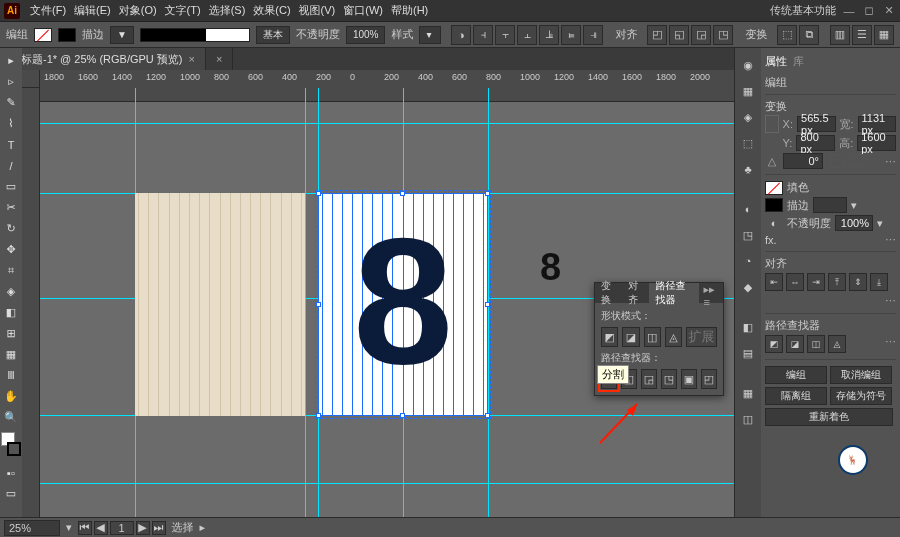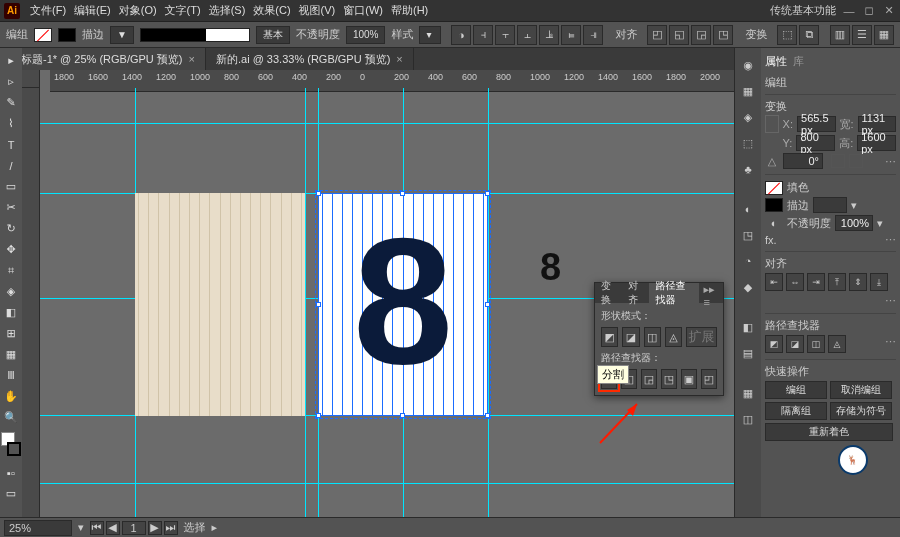--- a/index.html
+++ b/index.html
@@ -13,21 +13,21 @@
   .ctrlbar{height:26px;background:#535353;border-bottom:1px solid #2a2a2a;display:flex;align-items:center;padding:0 6px;gap:6px}
   .ctrlbar .sel{background:#3a3a3a;border:1px solid #2a2a2a;height:18px;padding:0 6px;display:flex;align-items:center;color:#ddd;font-size:10px}
   .stroke-prev{width:110px;height:14px;background:linear-gradient(to right,#000 0%,#000 60%,#fff 60%);border:1px solid #222}
   .ctrlbar .icons{display:flex;gap:2px;margin-left:4px}
   .ctrlbar .icons .ic{width:20px;height:20px;border:1px solid #2a2a2a;background:#444;display:flex;align-items:center;justify-content:center;color:#ccc}
   .tabbar{height:22px;background:#3a3a3a;display:flex;align-items:center}
   .doc-tab{height:22px;padding:0 10px;display:flex;align-items:center;gap:6px;color:#ddd;border-right:1px solid #2a2a2a}
   .doc-tab.active{background:#454545}
   .doc-tab .x{color:#aaa}
   .workspace{position:absolute;top:70px;left:22px;right:166px;bottom:20px;background:#6b6b6b}
-  .ruler-h{position:absolute;top:0;left:28px;right:0;height:22px;background:#4a4a4a;border-bottom:1px solid #2a2a2a;overflow:hidden}
+  .ruler-h{position:absolute;top:0;left:18px;right:0;height:32px;background:#4a4a4a;border-bottom:1px solid #2a2a2a;overflow:hidden}
   .ruler-h .tick{position:absolute;top:2px;color:#ccc;font-size:9px}
   .ruler-v{position:absolute;top:18px;left:0;width:18px;bottom:0;background:#4a4a4a;border-right:1px solid #2a2a2a}
   .ruler-corner{position:absolute;top:0;left:0;width:18px;height:18px;background:#4a4a4a;border-right:1px solid #2a2a2a;border-bottom:1px solid #2a2a2a}
   .canvas-area{position:absolute;top:18px;left:18px;right:0;bottom:0;overflow:hidden}
   .guide-v{position:absolute;top:0;bottom:0;width:1px;background:#00e5ff}
   .guide-h{position:absolute;left:0;right:0;height:1px;background:#00e5ff}
   .artboard{position:absolute;background:#e8ddc9;top:105px}
   .artboard.left{left:95px;width:170px;height:223px}
   .artboard.main{left:278px;width:170px;height:223px;background:#fff;border:1px solid #1a6cff;outline:1px dashed #1a6cff;outline-offset:2px}
   .stripes{position:absolute;inset:0;display:flex;justify-content:space-between;padding:0 3px}
@@ -65,21 +65,21 @@
   .pf-tabs .t{padding:0 6px;display:flex;align-items:center;color:#ccc;font-size:10px}
   .pf-tabs .t.active{background:#535353;color:#fff}
   .pf-tabs .more{margin-left:auto;padding:0 4px;color:#aaa}
   .pf-body{padding:4px 6px}
   .pf-label{font-size:10px;color:#ccc;padding:2px 0}
   .pf-row{display:flex;gap:4px;padding:2px 0}
   .pf-row .pfb{width:20px;height:20px;background:#444;border:1px solid #2a2a2a;display:flex;align-items:center;justify-content:center}
   .pf-row .pfb.red{outline:2px solid #ff2a00;outline-offset:1px}
   .tooltip{position:absolute;background:#ffffe1;border:1px solid #888;color:#000;font-size:11px;padding:1px 4px}
   .statusbar{position:absolute;left:0;right:0;bottom:0;height:20px;background:#535353;border-top:1px solid #2a2a2a;display:flex;align-items:center;padding:0 4px;gap:6px;color:#ccc;font-size:10px}
-  .statusbar .zoom{background:#3a3a3a;border:1px solid #2a2a2a;height:16px;width:68px;display:flex;align-items:center;padding:0 4px}
+  .statusbar .zoom{background:#3a3a3a;border:1px solid #2a2a2a;height:16px;width:56px;display:flex;align-items:center;padding:0 4px}
   .statusbar .nav{display:flex;gap:2px}
   .statusbar .nav .nb{width:14px;height:14px;background:#444;border:1px solid #2a2a2a;display:flex;align-items:center;justify-content:center}
   .watermark{position:absolute;right:32px;bottom:62px;width:30px;height:30px;border-radius:50%;background:#fff;border:2px solid #0a3a6b;display:flex;align-items:center;justify-content:center;font-size:9px;color:#0a3a6b}
 </style>
 </head>
 <body>
 
 <div class="menubar">
   <div class="ai-logo">Ai</div>
   <div class="menu-item">文件(F)</div>
@@ -138,21 +138,20 @@
     <div class="ic">▦</div>
   </div>
 </div>
 
 <div class="tabbar">
   <div class="doc-tab active">
     <span>未标题-1* @ 25% (RGB/GPU 预览)</span>
     <span class="x">×</span>
   </div>
   <div class="doc-tab">
-    <span>新的.ai @ 33.33% (RGB/GPU 预览)</span>
     <span class="x">×</span>
   </div>
 </div>
 
 <div class="toolbox">
   <div class="tool">▸</div>
   <div class="tool">▹</div>
   <div class="tool">✎</div>
   <div class="tool">⌇</div>
   <div class="tool">T</div>
@@ -400,21 +399,20 @@
       <div class="align-row">
         <div class="a">◩</div>
         <div class="a">◪</div>
         <div class="a">◫</div>
         <div class="a">◬</div>
         <span style="margin-left:auto;color:#aaa">⋯</span>
       </div>
     </div>
 
     <div class="panel-section">
-      <div>快速操作</div>
       <div class="quick-actions">
         <div class="btn">编组</div>
         <div class="btn">取消编组</div>
         <div class="btn">隔离组</div>
         <div class="btn">存储为符号</div>
         <div class="btn wide">重新着色</div>
       </div>
     </div>
   </div>
 </div>

